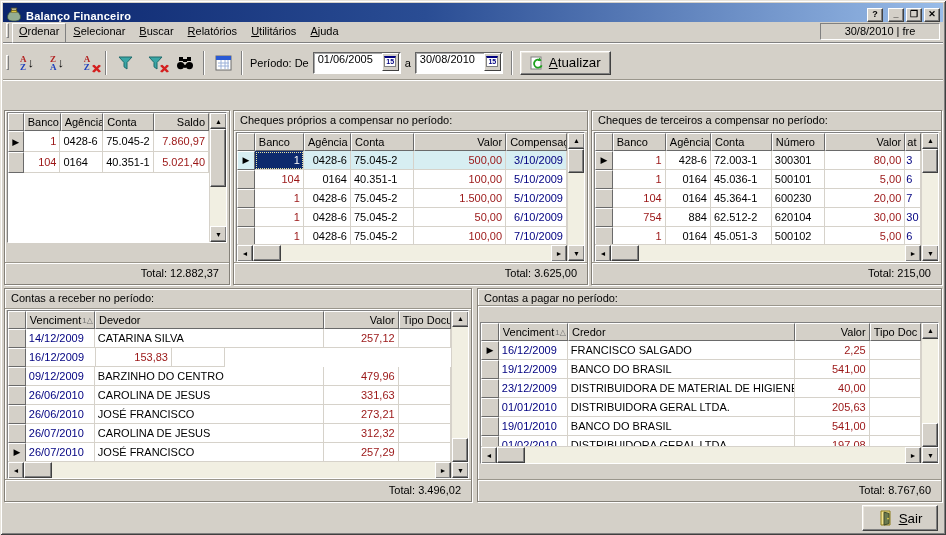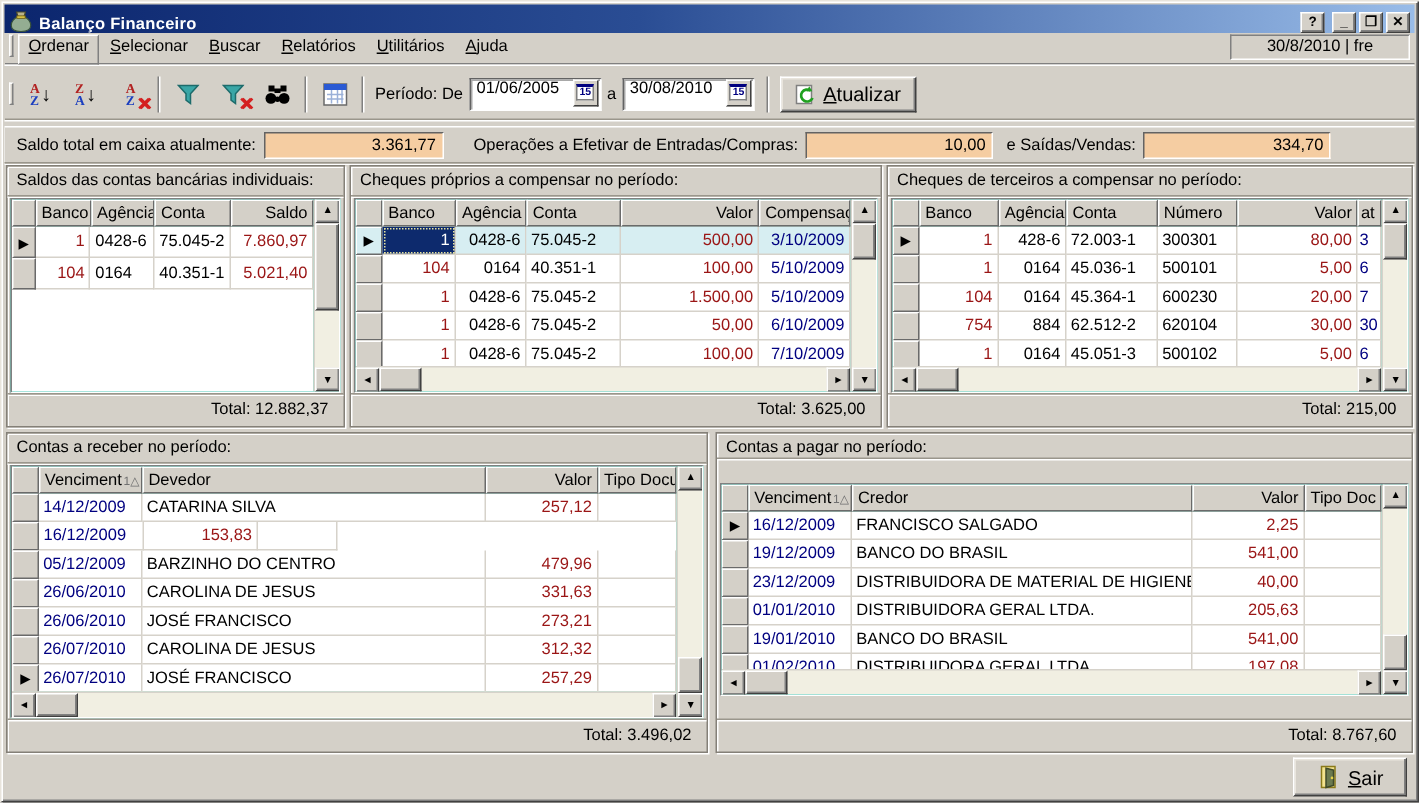--- a/index.html
+++ b/index.html
@@ -245,31 +245,22 @@
     <button class="btn" style="margin-left:4px;">
       <svg width="14" height="14" viewBox="0 0 14 14">
         <rect x="1" y="1" width="10" height="12" fill="#fff" stroke="#808080"></rect>
         <path d="M10.5 4.5a4 4 0 1 0 1.2 4.8" fill="none" stroke="#1fa11f" stroke-width="1.8"></path>
         <path d="M9.5 1.5l2 3.4-3.9.1z" fill="#1fa11f"></path>
       </svg>
       <span class="blabel">Atualizar</span>
     </button>
   </div>
 
-  <div class="summary">
-    <span>Saldo total em caixa atualmente:</span>
-    <span class="vbox w1">3.361,77</span>
-    <span class="gap1">Operações a Efetivar de Entradas/Compras:</span>
-    <span class="vbox w2">10,00</span>
-    <span class="gap2">e Saídas/Vendas:</span>
-    <span class="vbox w3">334,70</span>
-  </div>
 
   <div class="panel p1 tall">
-    <div class="panel-title">Saldos das contas bancárias individuais:</div>
     <div class="grid" style="height:131px;">
       <div class="grid-main">
         <div class="grid-header">
           <div class="hcell col-sel"></div>
           <div class="hcell col-banco">Banco</div>
           <div class="hcell col-agencia">Agência</div>
           <div class="hcell col-conta">Conta</div>
           <div class="hcell col-saldo h-right">Saldo</div>
         </div>
         <div class="grid-rows">
@@ -479,21 +470,21 @@
               <div class="cell col-tipo"></div>
             </div>
             <div class="grid-row">
               <div class="cell selcell col-sel"></div>
               <div class="cell col-venc navy">16/12/2009</div>
               <div class="cell col-valor num maroon">153,83</div>
               <div class="cell col-tipo"></div>
             </div>
             <div class="grid-row">
               <div class="cell selcell col-sel"></div>
-              <div class="cell col-venc navy">05/12/2009</div>
+              <div class="cell col-venc navy">09/12/2009</div>
               <div class="cell col-nome">BARZINHO DO CENTRO</div>
               <div class="cell col-valor num maroon">479,96</div>
               <div class="cell col-tipo"></div>
             </div>
             <div class="grid-row">
               <div class="cell selcell col-sel"></div>
               <div class="cell col-venc navy">26/06/2010</div>
               <div class="cell col-nome">CAROLINA DE JESUS</div>
               <div class="cell col-valor num maroon">331,63</div>
               <div class="cell col-tipo"></div>

